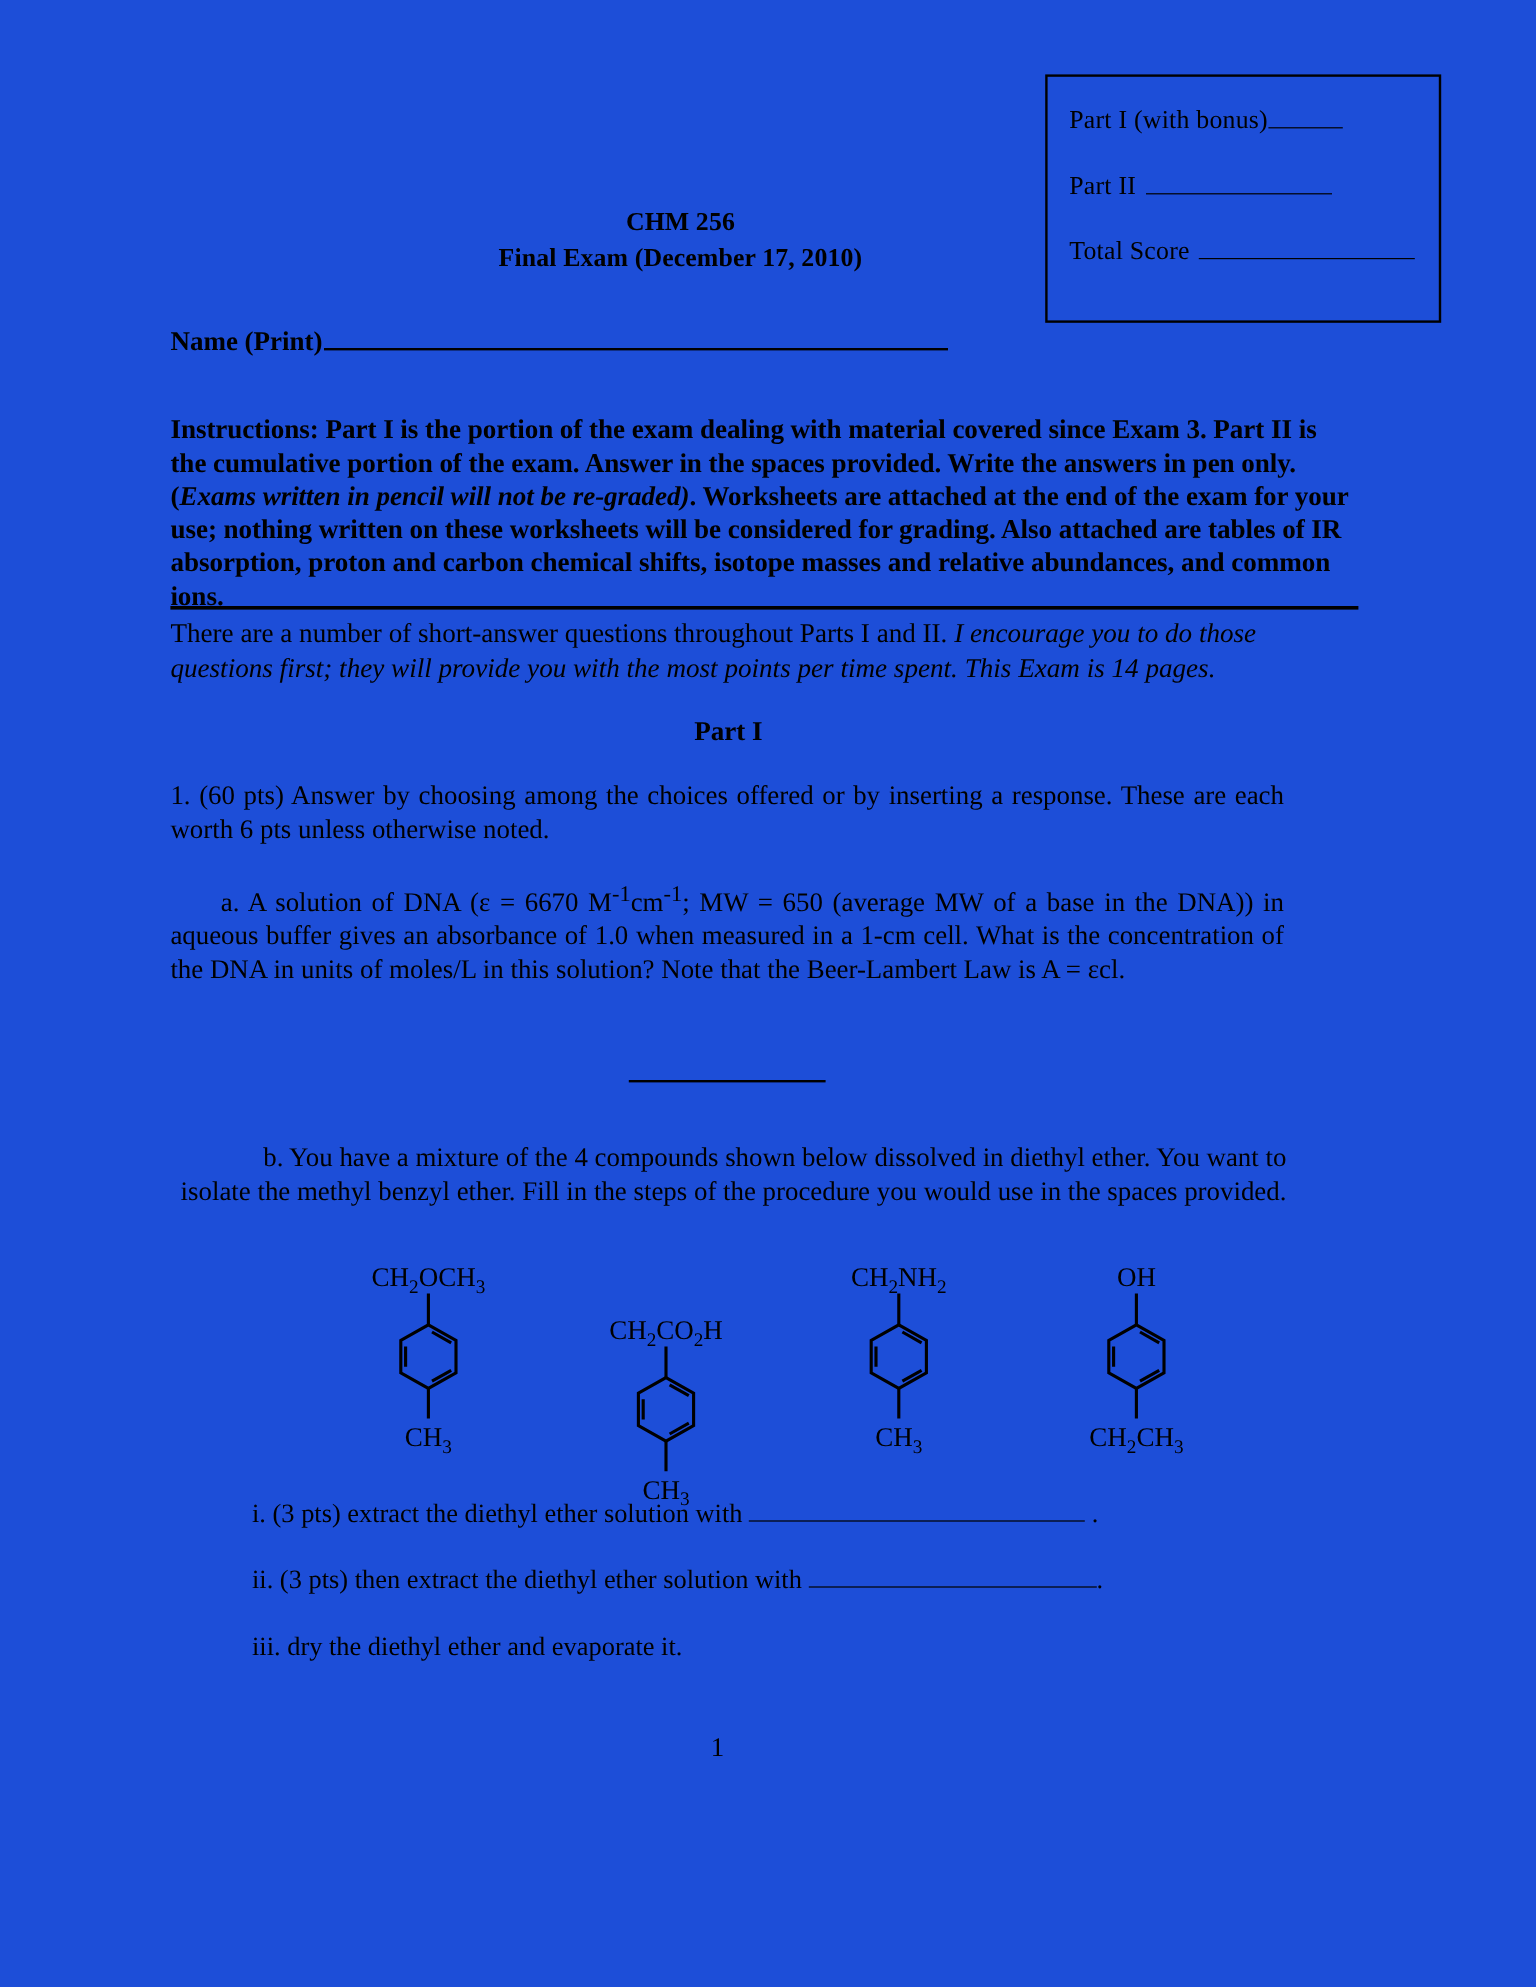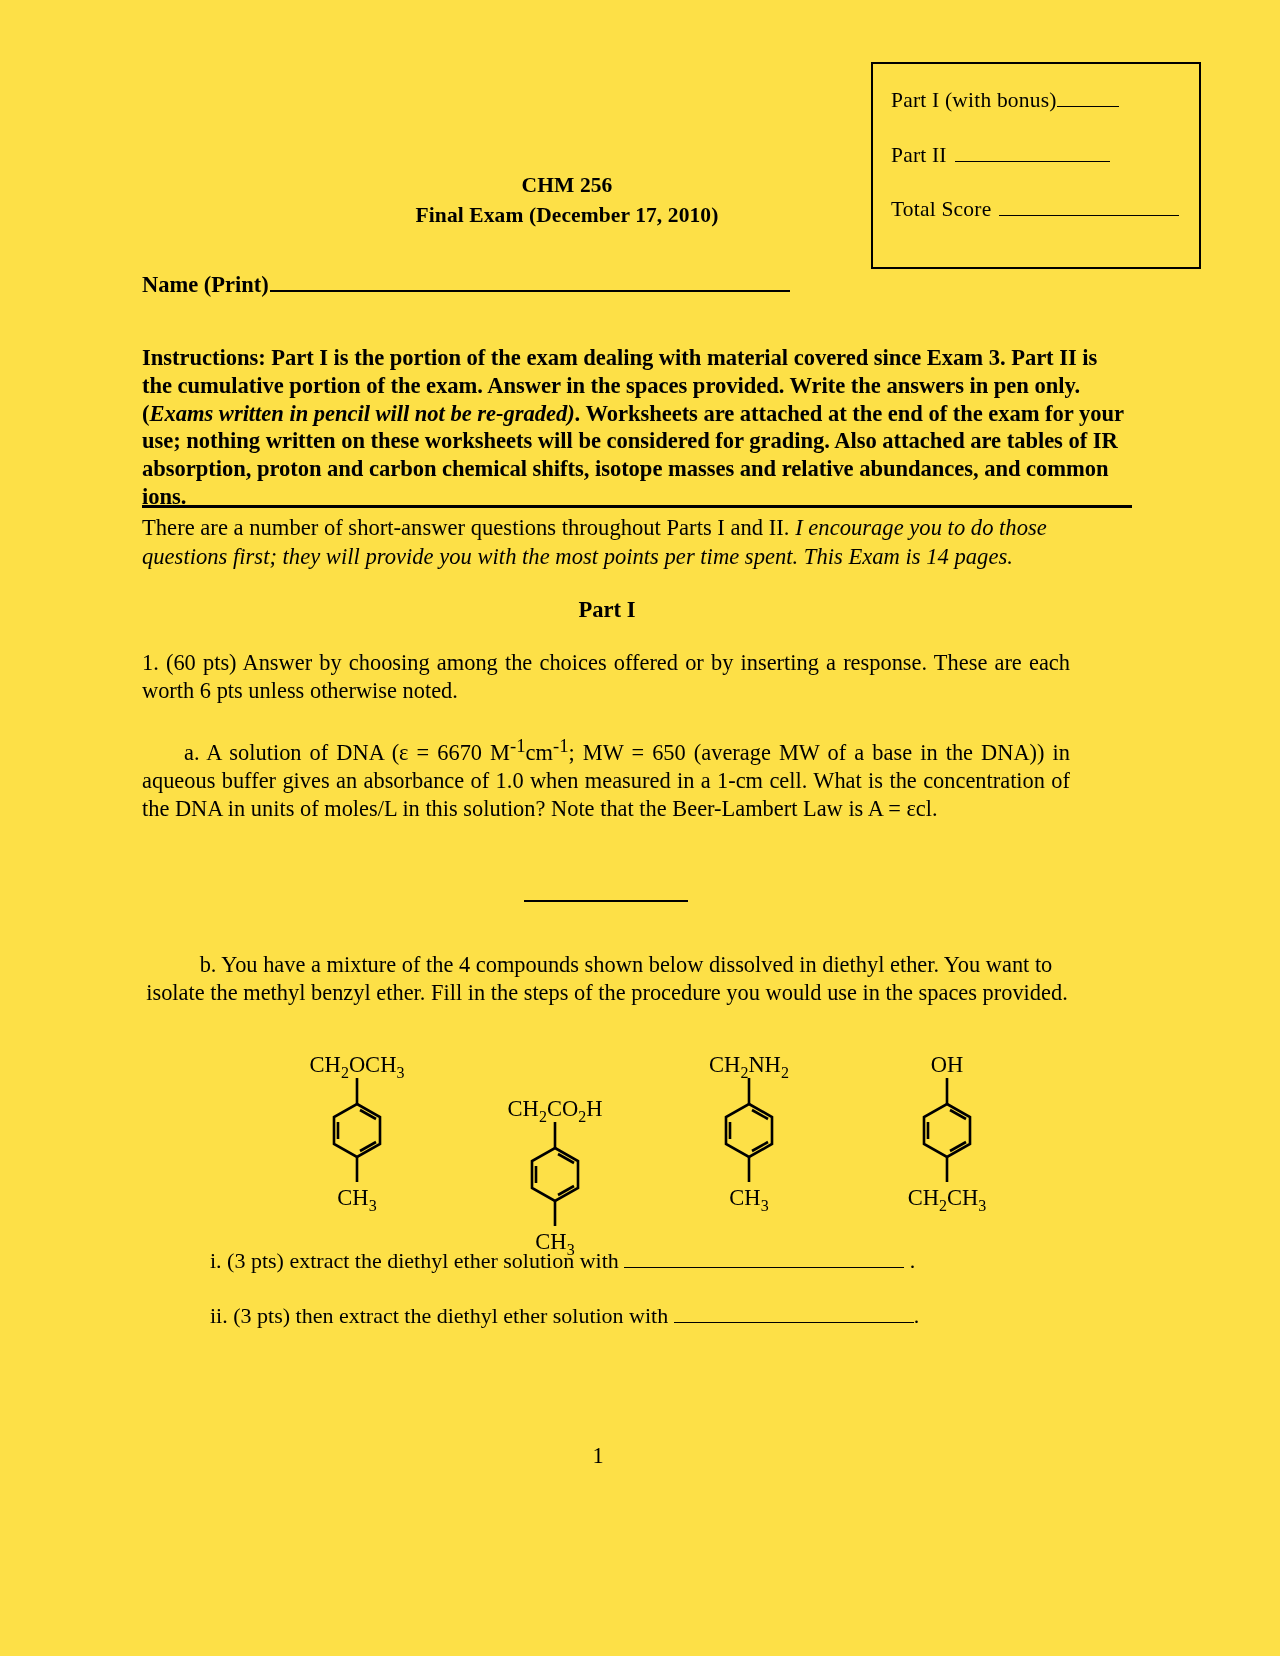--- a/index.html
+++ b/index.html
@@ -4,21 +4,21 @@
 <style>
   html, body {
     margin: 0;
     padding: 0;
     background: #ffffff;
   }
   .page {
     position: relative;
     width: 1280px;
     height: 1656px;
-    background: #fde047;
+    background: #1d4ed8;
     font-family: "Liberation Serif", "DejaVu Serif", serif;
     color: #000000;
     overflow: hidden;
   }
 
   
   .score-box {
     position: absolute;
     left: 871px;
     top: 62px;
@@ -162,21 +162,21 @@
     border-top: 2px solid #000;
   }
 
   .qb {
     position: absolute;
     left: 142px;
     top: 951px;
     width: 930px;
     font-size: 22.4px;
     line-height: 28px;
-    text-align: center;
+    text-align: right;
   }
   .qb .indent { display: inline-block; width: 38px; }
 
   
   .structures {
     position: absolute;
     left: 142px;
     top: 1052px;
     width: 1000px;
     height: 172px;
@@ -346,16 +346,19 @@
   </div>
 
   <div class="sub-item si1">
     <span>i. (3 pts)  extract the diethyl ether solution with</span> <span class="ul" style="width:280px;"></span> <span>.</span>
   </div>
 
   <div class="sub-item si2">
     <span>ii. (3 pts) then extract the diethyl ether solution with</span> <span class="ul" style="width:240px;"></span><span>.</span>
   </div>
 
+  <div class="sub-item si3">
+    <span>iii. dry the diethyl ether and evaporate it.</span>
+  </div>
 
   <div class="page-number">1</div>
 
 </div>
 
 </body></html>

